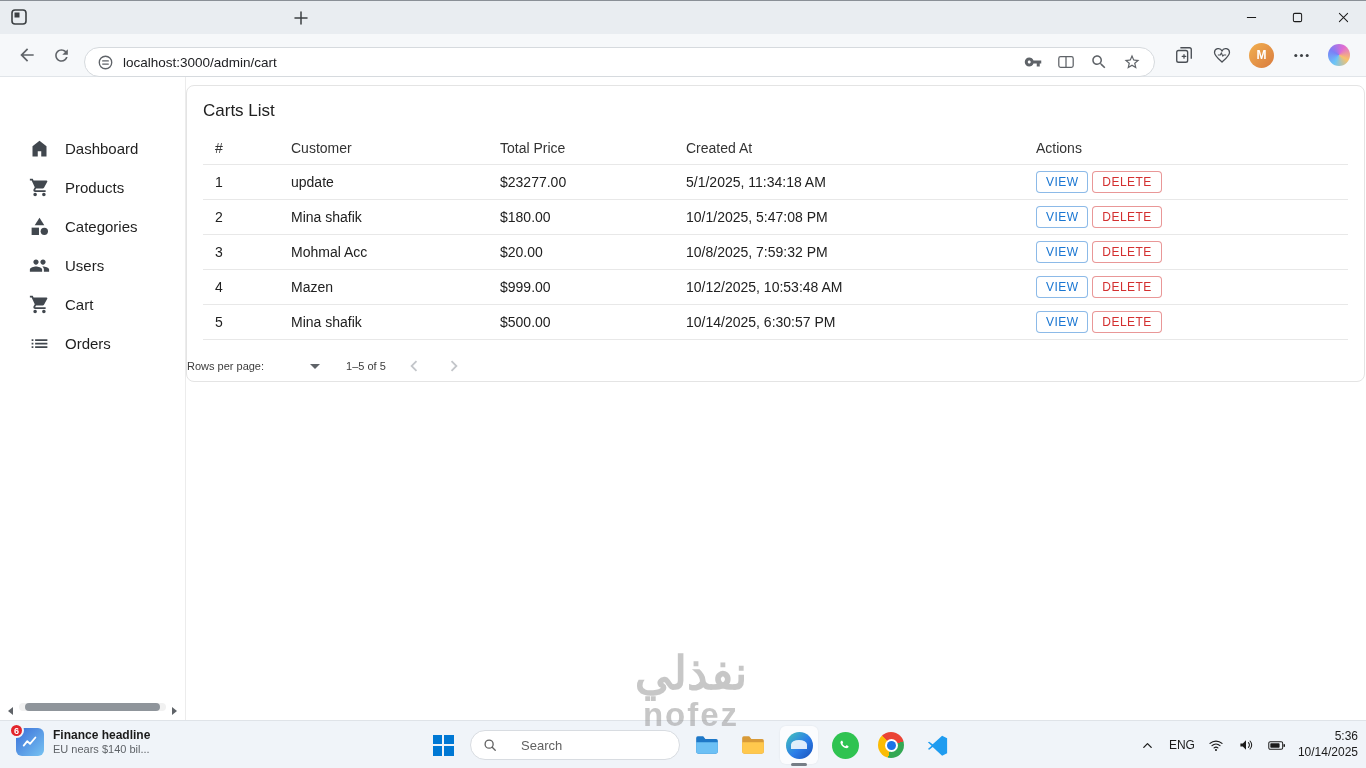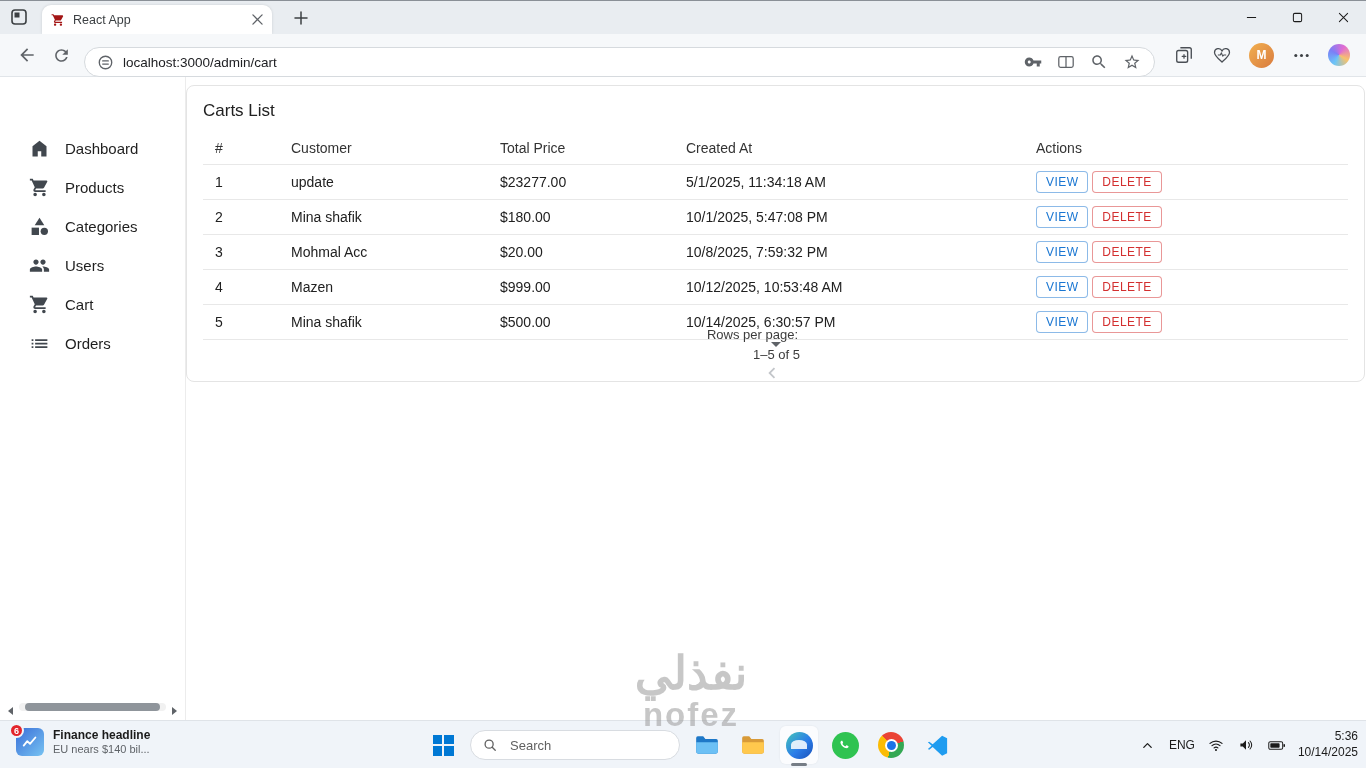--- a/index.html
+++ b/index.html
@@ -57,22 +57,22 @@
   .card-title { padding:15px 16px 2px 16px; font-size:17px; font-weight:500; color:#212121; }
   table.carts { width:calc(100% - 32px); margin:8px 16px 0 16px; border-collapse:collapse; }
   table.carts th { text-align:left; font-size:14px; font-weight:500; color:#333; padding:9px 12px 8px 12px;
                    border-bottom:1px solid #e8e8e8; }
   table.carts td { font-size:14px; color:#212121; padding:6px 12px; border-bottom:1px solid #e8e8e8; height:33px; }
   .col-num{width:76px;} .col-cust{width:209px;} .col-price{width:186px;} .col-date{width:350px;}
   .btn { font-family:inherit; font-size:12px; font-weight:500; letter-spacing:.45px; padding:3px 9px;
          background:#fff; border-radius:4px; cursor:pointer; }
   .btn-view { color:#1976d2; border:1px solid rgba(25,118,210,.5); margin-right:0; }
   .btn-del  { color:#d32f2f; border:1px solid rgba(211,47,47,.5); }
-  .pagination { display:flex; justify-content:center; align-items:center; height:52px; padding-right:24px;
-                font-size:13px; color:#3c3c3c;flex-direction:column; }
+  .pagination { display:flex; justify-content:flex-start; align-items:center; height:52px; padding-right:24px;
+                font-size:11px; color:#3c3c3c; }
   .rpp-label { margin-right:22px; }
   .rpp-select { display:flex; align-items:center; width:34px; justify-content:flex-end; cursor:pointer; }
   .caret-down { width:0; height:0; border-left:5px solid transparent; border-right:5px solid transparent;
                 border-top:5px solid #5f6368; }
   .range-text { margin-left:26px; }
   .page-btn { width:24px; height:24px; margin-left:16px; color:#c3c6ca; }
 
   
   .watermark { position:absolute; left:556px; top:650px; width:270px; text-align:center; z-index:60;
                pointer-events:none; color:#9b9b9b; opacity:.55; font-weight:bold; }
@@ -93,21 +93,21 @@
   .tb-widget-t2 { font-size:11px; color:#5f6368; line-height:1.25; }
   .tb-center { position:absolute; left:424px; top:0; height:48px; display:flex; align-items:center; gap:8px; }
   .tb-btn { width:38px; height:38px; border-radius:6px; display:flex; align-items:center; justify-content:center;
             position:relative; cursor:pointer; }
   .tb-btn.active { background:rgba(255,255,255,.75); box-shadow:0 0 2px rgba(0,0,0,.08); }
   .tb-btn.active::after { content:""; position:absolute; bottom:-2px; left:50%; transform:translateX(-50%);
                           width:16px; height:3px; border-radius:2px; background:#767d86; }
   .win-logo { width:21px; height:21px; display:grid; grid-template-columns:1fr 1fr; grid-template-rows:1fr 1fr; gap:2px; }
   .win-logo span { background:#0078d4; }
   .tb-search { width:210px; height:30px; background:#fff; border:1px solid #d8dce1; border-radius:15px;
-               display:flex; align-items:center; gap:13px; padding:0 12px; color:#616161; font-size:13px; cursor:pointer; }
+               display:flex; align-items:center; gap:24px; padding:0 12px; color:#616161; font-size:13px; cursor:pointer; }
   .edge-circle { width:27px; height:27px; border-radius:50%;
                  background:linear-gradient(135deg,#45c6b8 0%,#2b7de9 55%,#1a50b8 100%); position:relative; overflow:hidden; }
   .edge-circle::after { content:""; position:absolute; left:5px; top:8px; width:16px; height:9px;
                         border-radius:50% 50% 0 0; background:rgba(255,255,255,.85); }
   .wa-circle { width:27px; height:27px; border-radius:50%; background:#2fc351; display:flex; align-items:center; justify-content:center; }
   .chrome-circle { width:26px; height:26px; border-radius:50%; position:relative;
                    background:conic-gradient(from -45deg,#ea4335 0 33%,#34a853 0 66%,#fbbc05 0 100%); }
   .chrome-circle::before { content:""; position:absolute; inset:6.5px; background:#fff; border-radius:50%; }
   .chrome-circle::after { content:""; position:absolute; inset:8.5px; background:#1a73e8; border-radius:50%; }
   .tb-tray { position:absolute; right:8px; top:0; height:48px; display:flex; align-items:center; gap:13px; }
@@ -120,33 +120,20 @@
 
 <div class="screen">
 
   <div class="titlebar">
     <span class="tab-actions icon-btn">
       <svg viewBox="0 0 18 18" width="18" height="18">
           <rect x="2" y="2" width="14" height="14" rx="3" fill="none" stroke="#3c4043" stroke-width="1.6"></rect>
           <rect x="4.5" y="4.5" width="5" height="5" fill="#3c4043"></rect>
         </svg>
     </span>
-    <div class="tab">
-      <span style="display:inline-flex;">
-        <svg viewBox="0 0 24 24" width="14" height="14" fill="#a31515">
-            <path d="M7 18c-1.1 0-1.99.9-1.99 2S5.9 22 7 22s2-.9 2-2-.9-2-2-2zM1 2v2h2l3.6 7.59-1.35 2.45c-.16.28-.25.61-.25.96 0 1.1.9 2 2 2h12v-2H7.42c-.14 0-.25-.11-.25-.25l.03-.12.9-1.63h7.45c.75 0 1.41-.41 1.75-1.03l3.58-6.49L20 4H5.21l-.94-2H1zm16 16c-1.1 0-1.99.9-1.99 2s.89 2 1.99 2 2-.9 2-2-.9-2-2-2z"></path>
-          </svg>
-      </span>
-      <span class="tab-title">React App</span>
-      <span class="icon-btn">
-        <svg viewBox="0 0 12 12" width="11" height="11">
-            <path d="M1 1l10 10M11 1L1 11" stroke="#5f6368" stroke-width="1.4" stroke-linecap="round"></path>
-          </svg>
-      </span>
-    </div>
     <span class="newtab icon-btn">
       <svg viewBox="0 0 16 16" width="16" height="16">
           <path d="M8 2v12M2 8h12" stroke="#3c4043" stroke-width="1.5" stroke-linecap="round"></path>
         </svg>
     </span>
     <div class="win-controls">
       <span class="win-btn">
         <svg viewBox="0 0 12 12" width="11" height="11">
             <path d="M1 6h10" stroke="#1b1b1b" stroke-width="1.1"></path>
           </svg>

